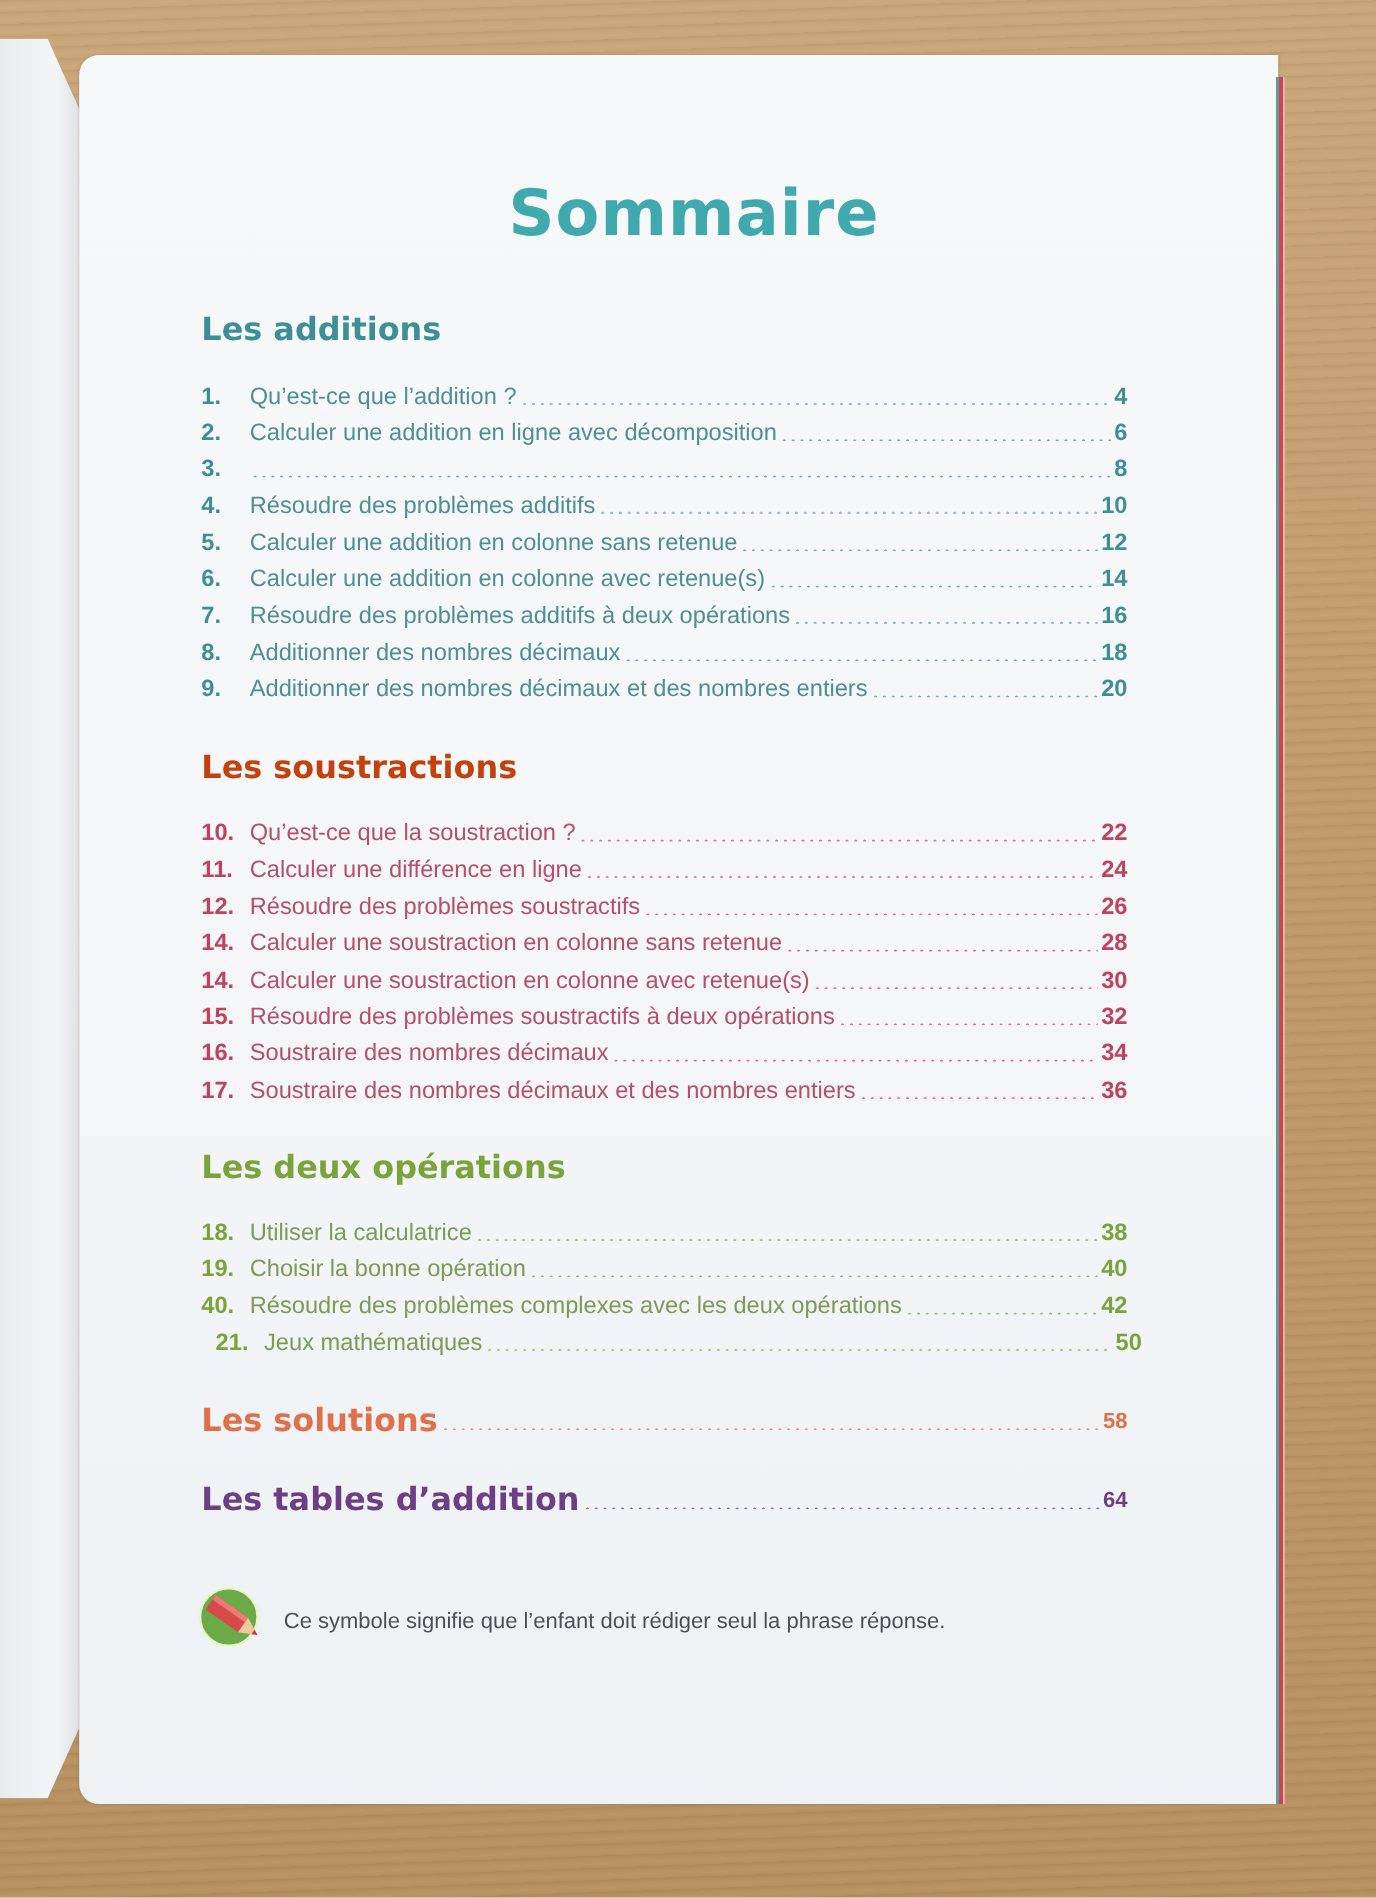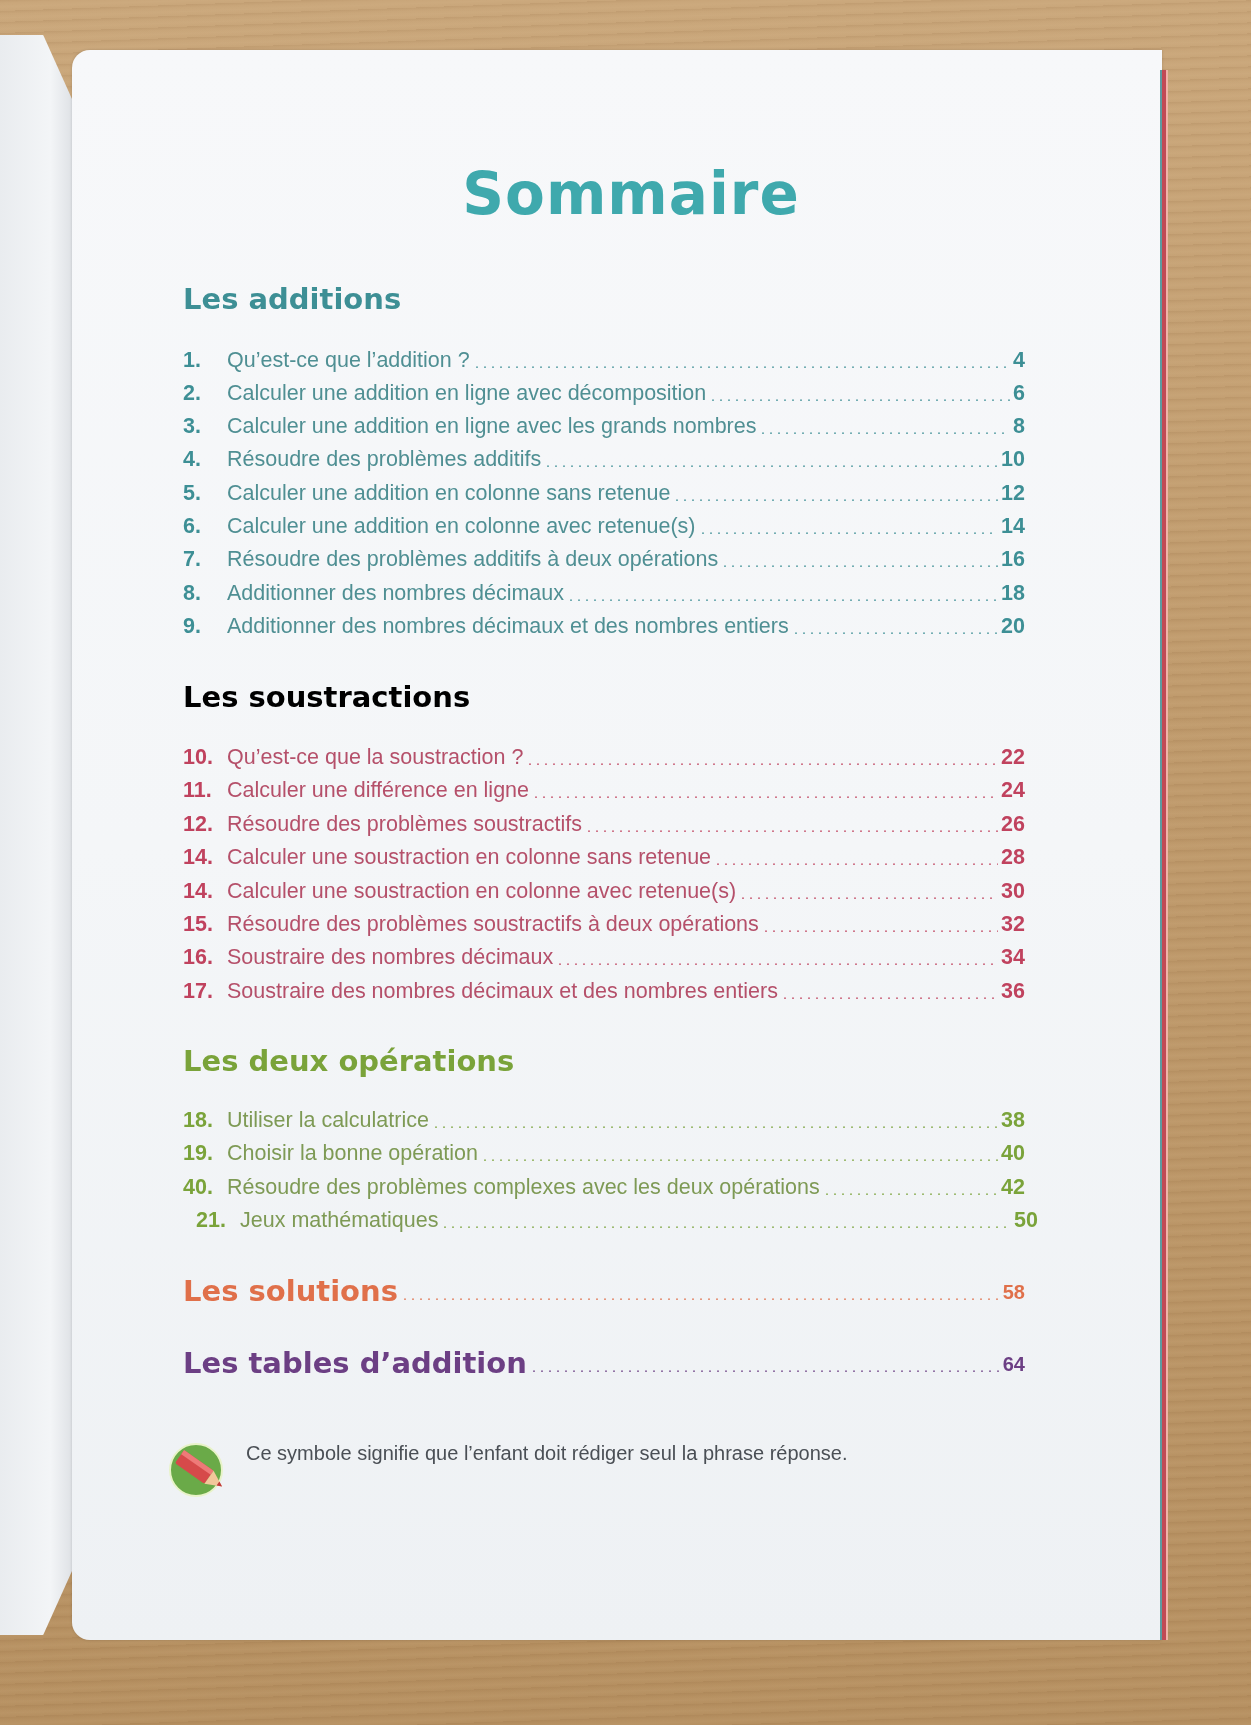--- a/index.html
+++ b/index.html
@@ -51,21 +51,21 @@
   }
   .toc-page { font-weight:bold; white-space:nowrap; }
   .big-row {
     position:absolute; left:183px; width:842px; height:40px;
     display:flex; align-items:flex-end;
   }
   .big-row .label { font-family:"DejaVu Sans", sans-serif; font-weight:bold; font-size:29px; white-space:nowrap; }
   .big-row .toc-dots { margin-bottom:8px; }
   .big-row .toc-page { font-size:20px; margin-bottom:4px; }
   .legend {
-    position:absolute; left:168px; top:1442px; display:flex; 
+    position:absolute; left:180px; top:1442px; display:flex; align-items:center;
   }
   .legend-text { font-size:20px; color:#4a4f55; margin-left:12px; }
 </style>
 </head>
 <body>
 
 <div class="wood-grain"></div>
 <div class="left-page"></div>
 <div class="page"></div>
 <div class="page-edge"></div>
@@ -81,21 +81,20 @@
     <span class="toc-page">4</span>
   </div>
 <div class="toc-row" style="top:374px;color:#3d8f95;">
     <span class="toc-num">2.</span>
     <span class="toc-text" style="color:#4f8f93">Calculer une addition en ligne avec décomposition</span>
     <span class="toc-dots"></span>
     <span class="toc-page">6</span>
   </div>
 <div class="toc-row" style="top:407px;color:#3d8f95;">
     <span class="toc-num">3.</span>
-    <span class="toc-text" style="color:#4f8f93">Calculer une addition en ligne avec les grands nombres</span>
     <span class="toc-dots"></span>
     <span class="toc-page">8</span>
   </div>
 <div class="toc-row" style="top:440px;color:#3d8f95;">
     <span class="toc-num">4.</span>
     <span class="toc-text" style="color:#4f8f93">Résoudre des problèmes additifs</span>
     <span class="toc-dots"></span>
     <span class="toc-page">10</span>
   </div>
 <div class="toc-row" style="top:474px;color:#3d8f95;">
@@ -122,21 +121,21 @@
     <span class="toc-dots"></span>
     <span class="toc-page">18</span>
   </div>
 <div class="toc-row" style="top:607px;color:#3d8f95;">
     <span class="toc-num">9.</span>
     <span class="toc-text" style="color:#4f8f93">Additionner des nombres décimaux et des nombres entiers</span>
     <span class="toc-dots"></span>
     <span class="toc-page">20</span>
   </div>
 
-<div class="section-head" style="top:680px;color:#000000;">Les soustractions</div>
+<div class="section-head" style="top:680px;color:#c2410c;">Les soustractions</div>
 
 <div class="toc-row" style="top:738px;color:#c0425e;justify-content:space-between;">
     <span class="toc-num">10.</span>
     <span class="toc-text" style="color:#b5506a">Qu’est-ce que la soustraction ?</span>
     <span class="toc-dots"></span>
     <span class="toc-page">22</span>
   </div>
 <div class="toc-row" style="top:771px;color:#c0425e;">
     <span class="toc-num">11.</span>
     <span class="toc-text" style="color:#b5506a">Calculer une différence en ligne</span>

